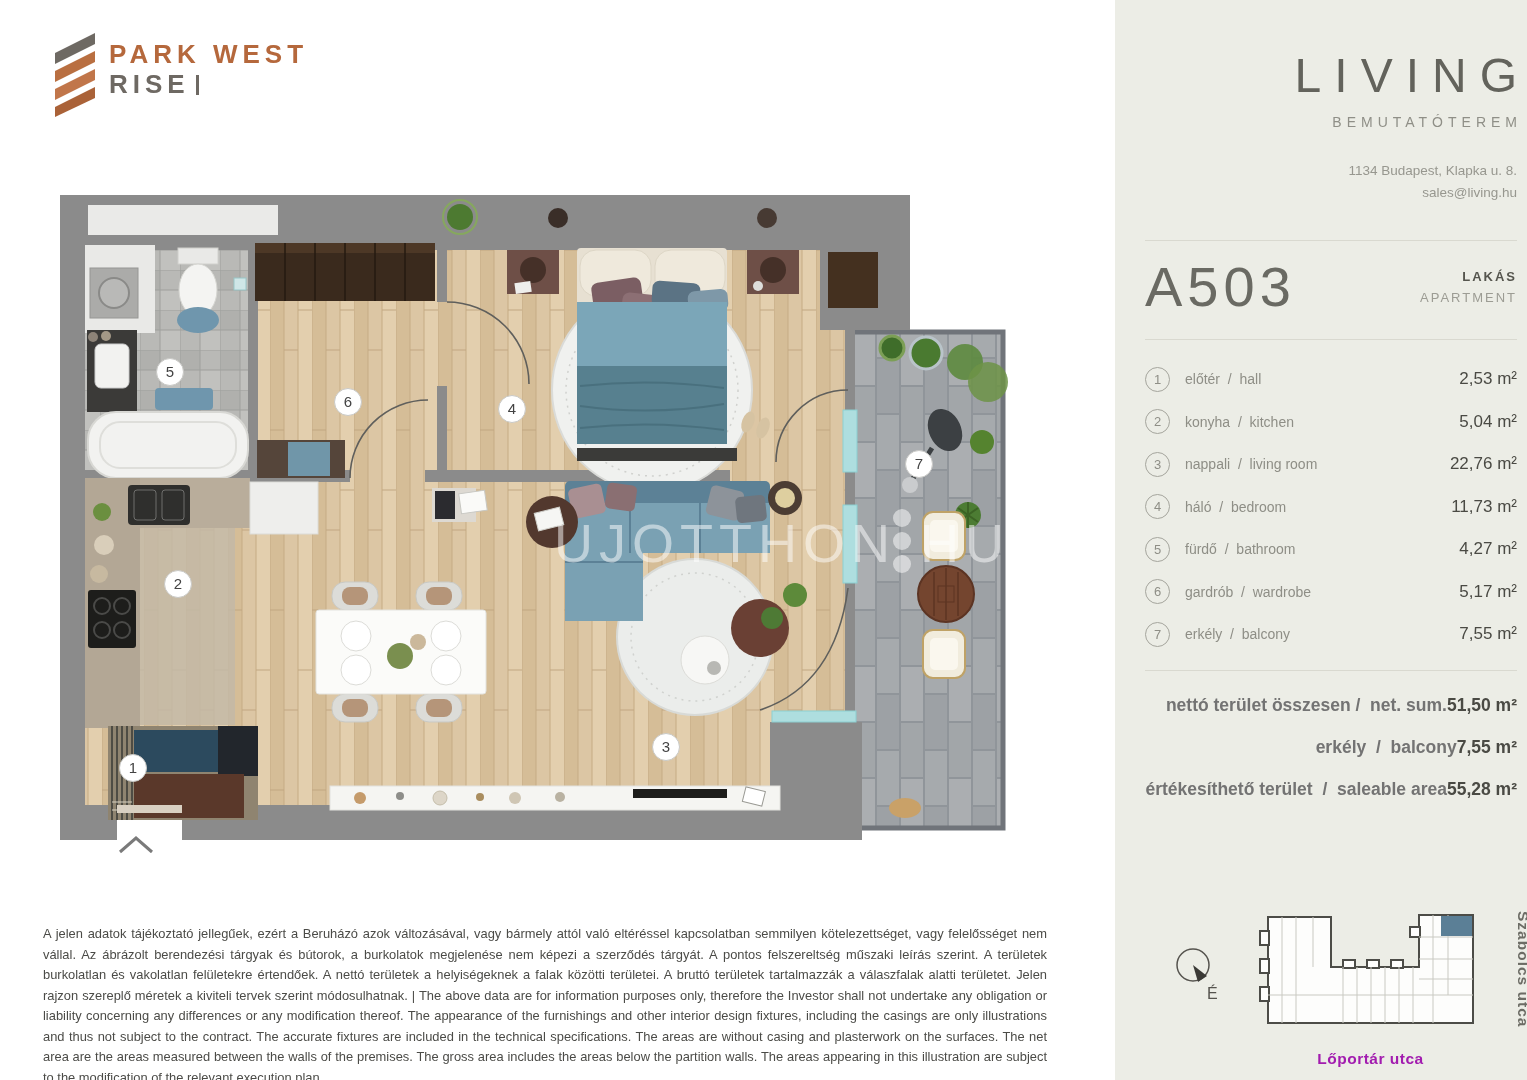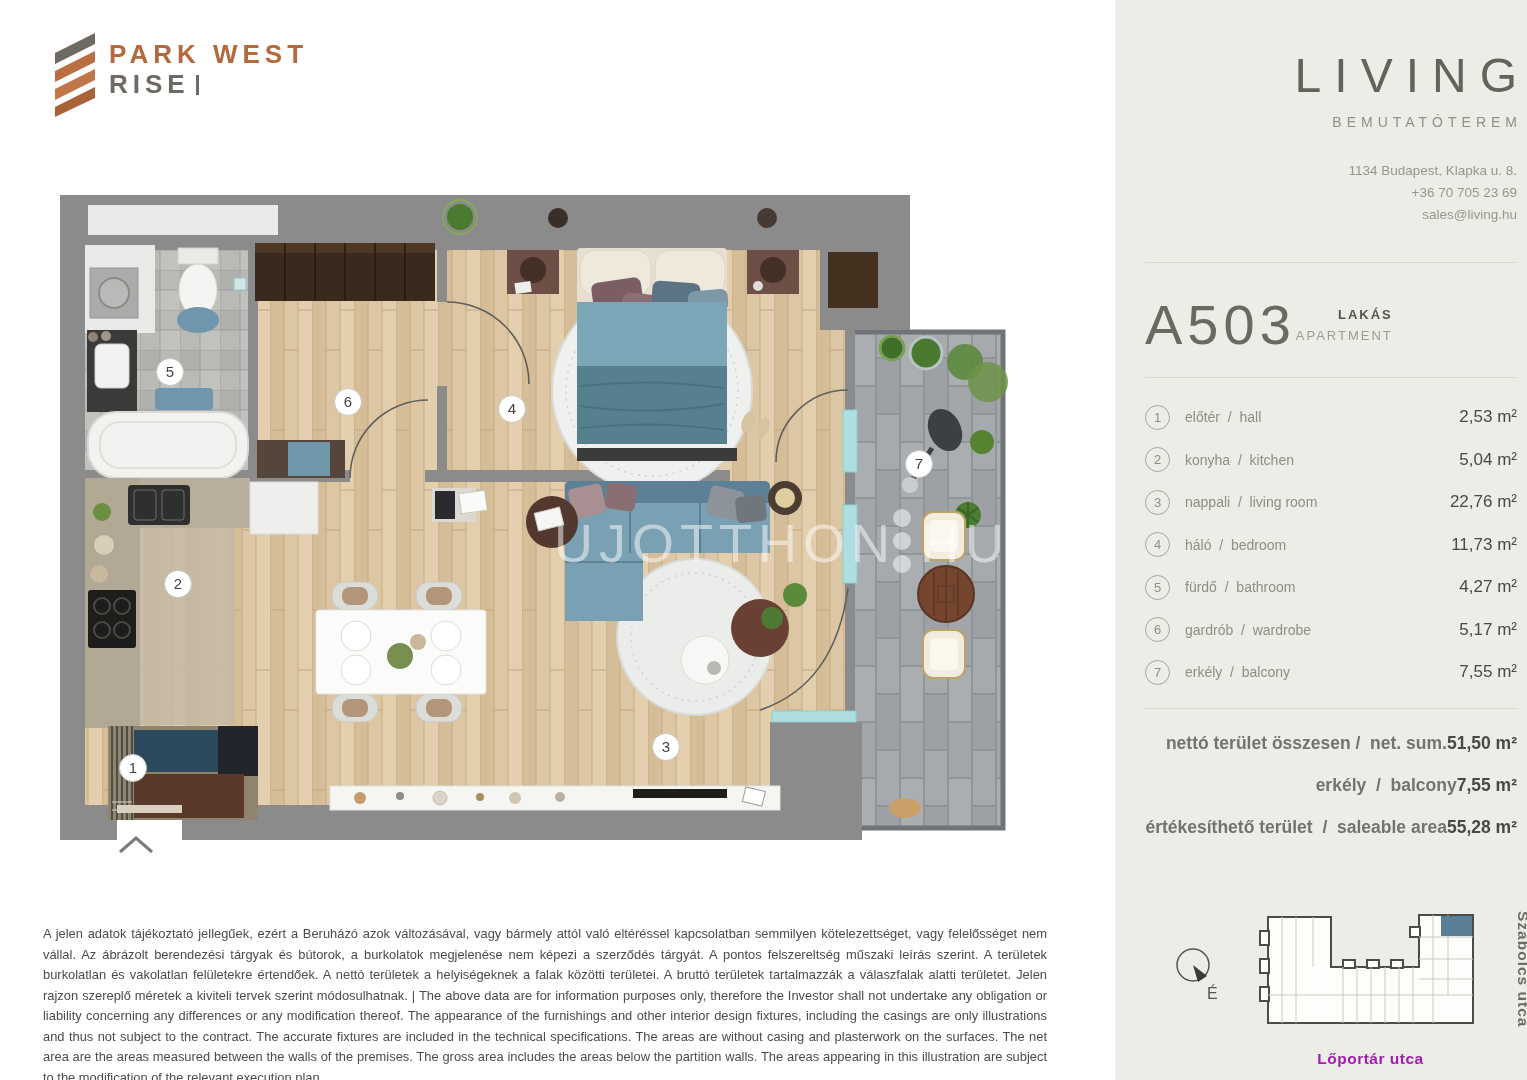--- a/index.html
+++ b/index.html
@@ -25,21 +25,21 @@
   .sidebar{position:absolute;left:1115px;top:0;width:452px;height:1080px;background:#ecede6;
            box-sizing:border-box;padding:52px 50px 0 30px;}
   .living-block{text-align:right;}
   .living-logo{font-size:48px;font-weight:300;letter-spacing:13px;margin-right:-13px;color:#63635c;line-height:1;}
   .living-sub{font-size:14px;letter-spacing:5px;margin-right:-5px;color:#8f8f87;margin-top:14px;}
   .addr{margin-top:30px;font-size:13.5px;line-height:22px;color:#97978f;}
   .divider{border:none;border-top:1px solid #d9d9d0;margin:0;}
   .div1{margin-top:36px;}
   .div2{margin-top:24px;}
   .div3{margin-top:14px;}
-  .apt-row{display:flex;align-items:center;margin-top:34px;}
+  .apt-row{display:flex;justify-content:space-between;align-items:center;margin-top:18px;}
   .apt-id{font-size:56px;font-weight:300;letter-spacing:5px;color:#6a6a63;line-height:1;}
   .apt-type{text-align:right;}
   .apt-type-hu{font-size:13px;font-weight:bold;letter-spacing:2px;color:#55554e;}
   .apt-type-en{font-size:13px;letter-spacing:2px;color:#9c9c94;margin-top:6px;}
   .rooms{margin-top:18px;}
   .room-row{display:flex;align-items:center;height:42.5px;}
   .num-badge{width:23px;height:23px;border:1px solid #a5a59d;border-radius:50%;flex:0 0 auto;
              font-size:13px;line-height:23px;text-align:center;color:#8e8e86;margin-right:15px;}
   .room-label{flex:1;font-size:14px;color:#8e8e86;white-space:pre;}
   .room-area{font-size:17px;font-weight:normal;color:#4a4a44;}
@@ -351,21 +351,20 @@
 
   <p class="disclaimer">A jelen adatok tájékoztató jellegűek, ezért a Beruházó azok változásával, vagy bármely attól való eltéréssel kapcsolatban semmilyen kötelezettséget, vagy felelősséget nem vállal. Az ábrázolt berendezési tárgyak és bútorok, a burkolatok megjelenése nem képezi a szerződés tárgyát. A pontos felszereltség műszaki leírás szerint. A területek burkolatlan és vakolatlan felületekre értendőek. A nettó területek a helyiségeknek a falak közötti területei. A bruttó területek tartalmazzák a válaszfalak alatti területet. Jelen rajzon szereplő méretek a kiviteli tervek szerint módosulhatnak. | The above data are for information purposes only, therefore the Investor shall not undertake any obligation or liability concerning any differences or any modification thereof. The appearance of the furnishings and other interior design fixtures, including the casings are only illustrations and thus not subject to the contract. The accurate fixtures are included in the technical specifications. The areas are without casing and plasterwork on the surfaces. The net area are the areas measured between the walls of the premises. The gross area includes the areas below the partition walls. The areas appearing in this illustration are subject to the modification of the relevant execution plan.</p>
 
   <aside class="sidebar">
 
     <div class="living-block">
       <div class="living-logo">LIVING</div>
       <div class="living-sub">BEMUTATÓTEREM</div>
       <div class="addr">
         <div>1134 Budapest, Klapka u. 8.</div>
-        <div>+36 70 705 23 69</div>
         <div>sales@living.hu</div>
       </div>
     </div>
 
     <hr class="divider div1">
 
     <div class="apt-row">
       <div class="apt-id">A503</div>
       <div class="apt-type">
         <div class="apt-type-hu">LAKÁS</div>

